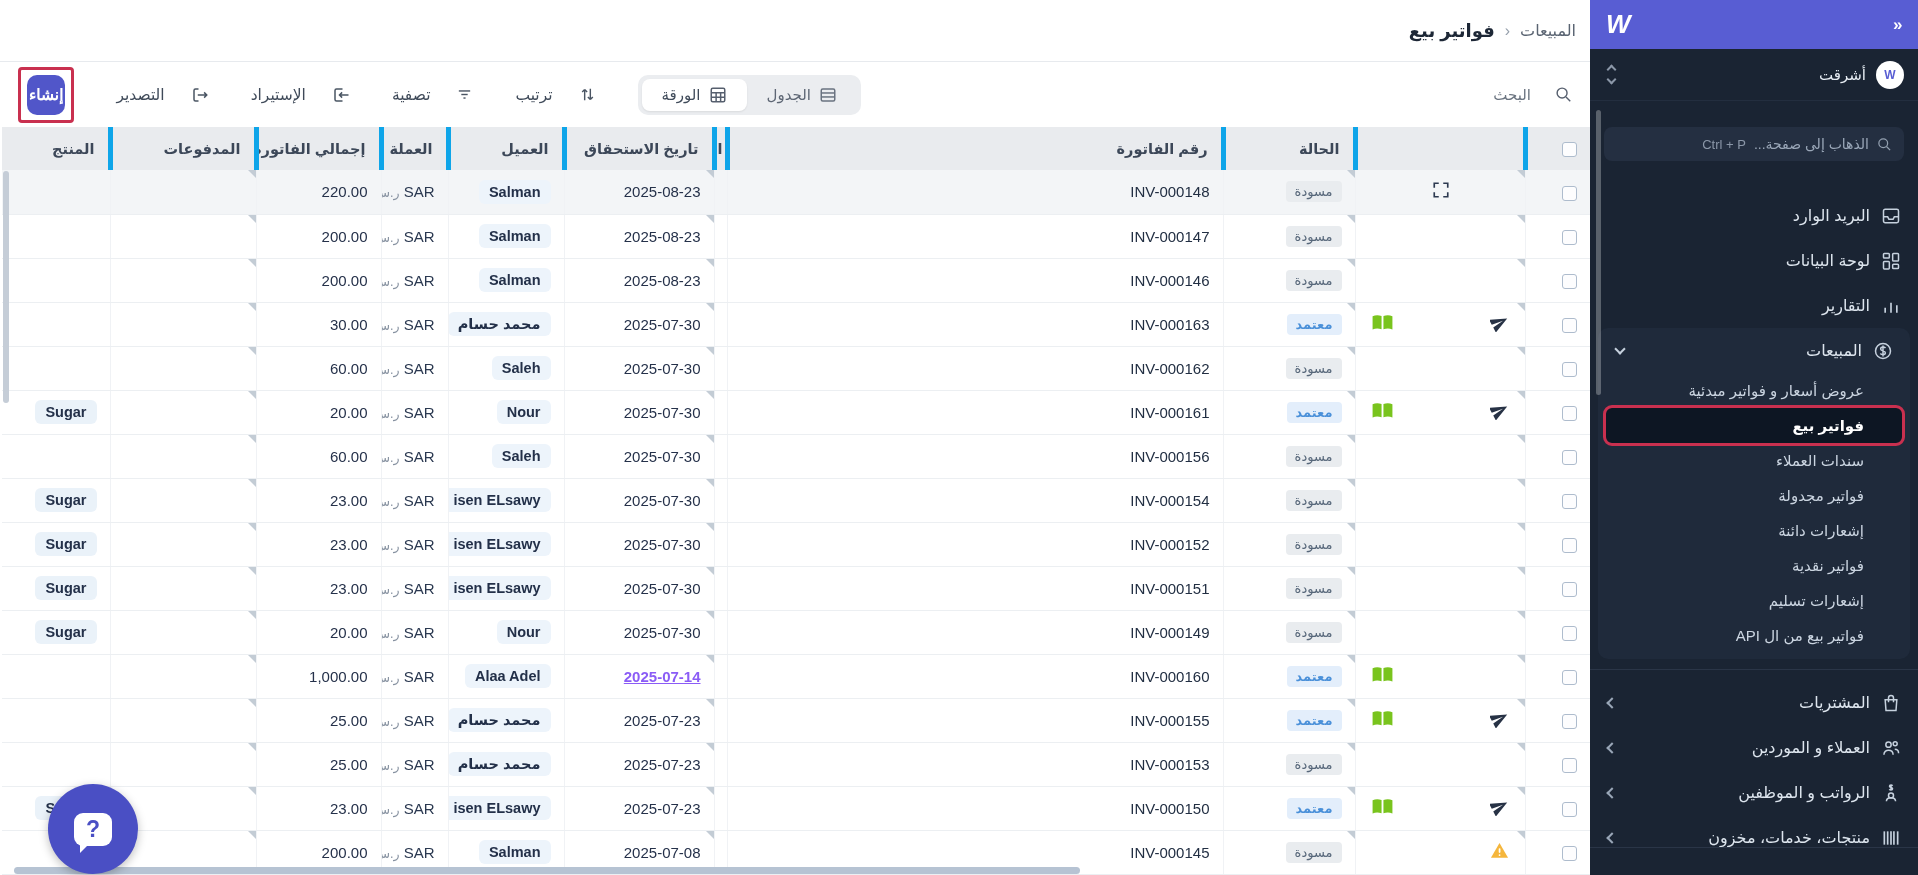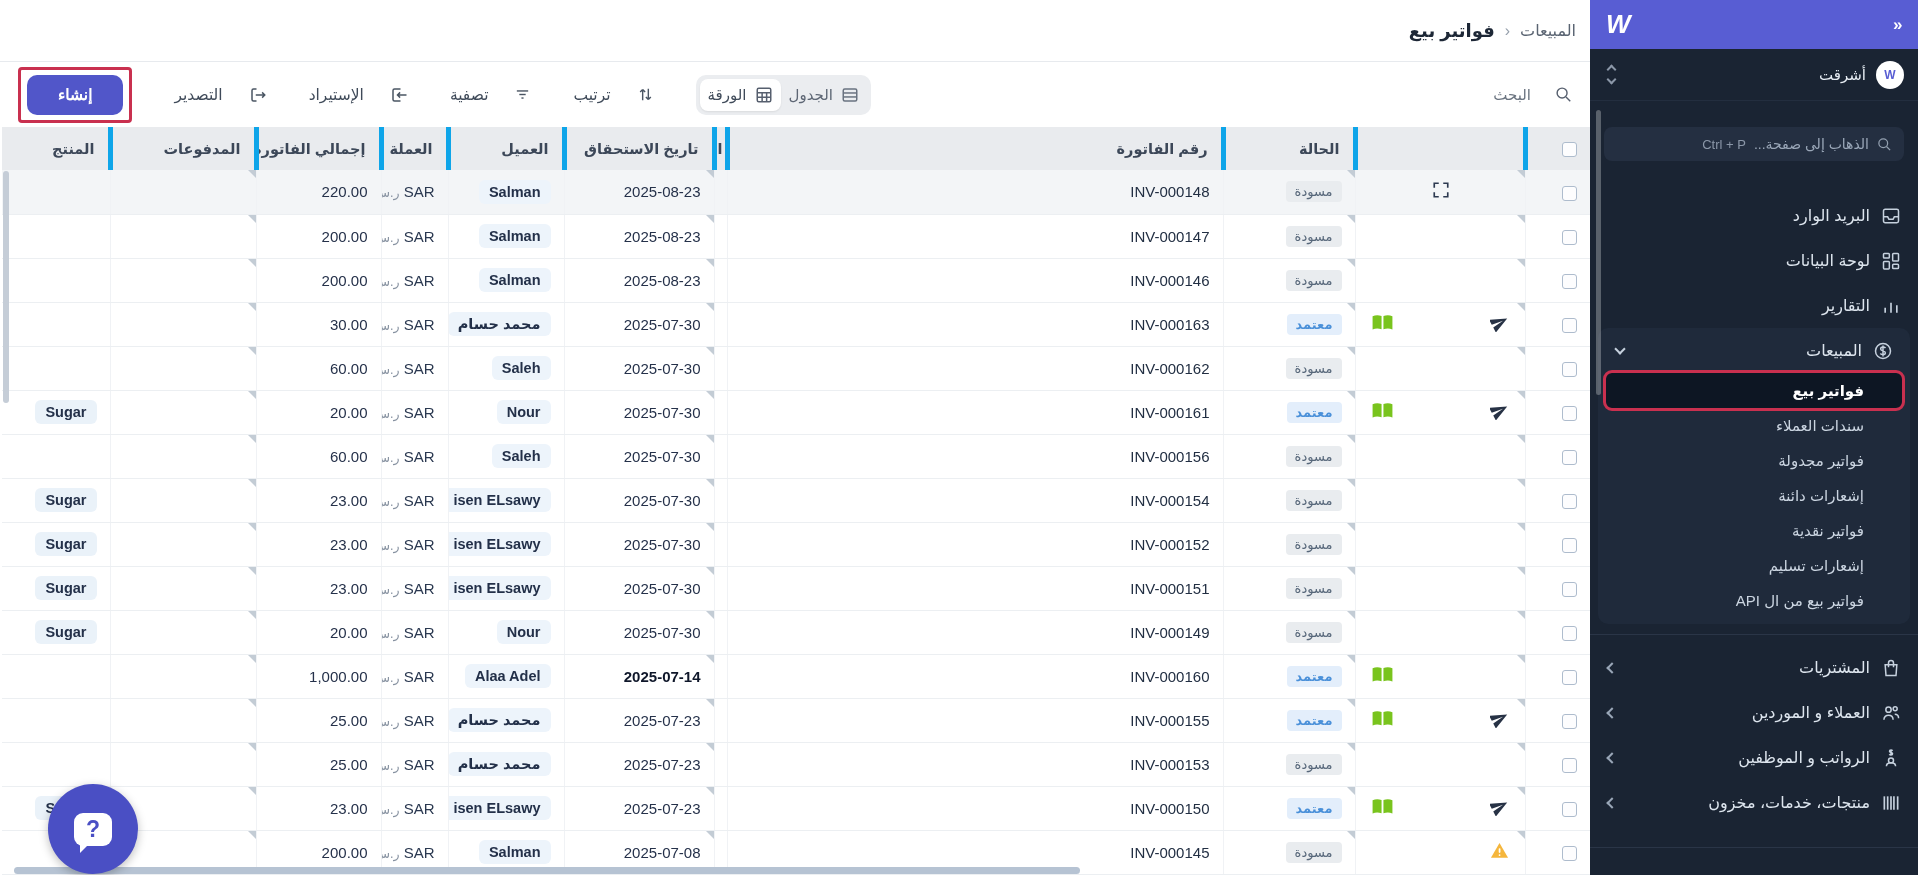--- a/index.html
+++ b/index.html
@@ -38,45 +38,45 @@
 
   
   .main { position:absolute; top:0; right:328px; width:1590px; height:875px; background:#fff; }
   .topbar { height:62px; border-bottom:1px solid #e7eaee; display:flex; align-items:center; padding:0 14px; gap:10px; }
   .bc-parent { color:#5a6472; font-size:16px; cursor:pointer; }
   .bc-sep { color:#97a1ad; font-size:16px; }
   .bc-current { color:#1d2736; font-size:18px; font-weight:bold; }
   .toolbar { height:65px; display:flex; align-items:center; padding:0 18px; gap:42px; }
   .tb-search { display:flex; align-items:center; gap:24px; color:#6b7480; font-size:15px; cursor:pointer; }
   .seg-control { display:flex; background:#ebedf0; border-radius:10px; padding:4px; }
-  .seg { display:flex; align-items:center; gap:8px; font-size:15px; color:#5d6674; padding:7px 8px; border-radius:8px; cursor:pointer; }
+  .seg { display:flex; align-items:center; gap:8px; font-size:15px; color:#5d6674; padding:7px 20px; border-radius:8px; cursor:pointer; }
   .seg.active { background:#fff; color:#3f4a59; box-shadow:0 1px 2px rgba(0,0,0,.08); }
   .tb-btn { display:flex; align-items:center; gap:26px; font-size:15.5px; color:#3f4a59; cursor:pointer; background:none; border:none; font-family:inherit; }
   .tb-btn svg { stroke:#4a5563; }
   .ann-box { border:3px solid #c9304f; border-radius:4px; padding:5px 6px; }
-  .create-btn { background:#5156c9; color:#fff; font-size:15.5px; font-weight:bold; border:none; border-radius:10px; padding:11px 31px; cursor:pointer; font-family:Liberation Serif, serif; }
+  .create-btn { background:#5156c9; color:#fff; font-size:15.5px; font-weight:bold; border:none; border-radius:10px; padding:11px 2px; cursor:pointer; font-family:Liberation Serif, serif; }
 
   
   table.grid { border-collapse:collapse; table-layout:fixed; width:1588px; direction:rtl; }
   .grid col.c-check{width:65px} .grid col.c-icons{width:170px} .grid col.c-status{width:132px}
   .grid col.c-inv{width:496px} .grid col.c-narrow{width:13px} .grid col.c-due{width:150px}
   .grid col.c-cust{width:116px} .grid col.c-cur{width:67px} .grid col.c-total{width:125px}
   .grid col.c-paid{width:146px} .grid col.c-prod{width:108px}
   .grid th { height:43px; background:#e9ebee; color:#3c4758; font-size:14.5px; font-weight:bold; text-align:right; padding:0 13px; border-left:5px solid #0ea5e9; overflow:hidden; white-space:nowrap; }
   .grid th:last-child { border-left:none; }
   .grid td { height:44px; border-bottom:1px solid #eceff2; border-left:1px solid #f0f2f5; font-size:15px; color:#25314a; text-align:right; padding:0 13px; overflow:hidden; white-space:nowrap; position:relative; }
   .grid td:last-child { border-left:none; }
   tr.hover-row td { background:#f3f5f7; }
   td.tri::before { content:""; position:absolute; top:0; right:0; border-left:8px solid transparent; border-top:8px solid #c3ccd5; }
   .cb { width:15px; height:15px; border:1.5px solid #aebccd; border-radius:3px; background:#fdfdfe; display:inline-block; vertical-align:middle; cursor:pointer; }
   .badge { display:inline-block; font-size:13px; border-radius:4px; padding:3px 9px; }
   .badge.draft { background:#e9ecef; color:#57677a; }
   .badge.approved { background:#e3eefb; color:#4a90d9; font-weight:bold; }
   .inv-num { font-weight:500; color:#222f43; }
-  .due.overdue { color:#0f172a; font-weight:bold; }
+  .due.overdue { color:#8b5cf6; font-weight:bold;text-decoration:underline; }
   .pill { display:inline-block; background:#edf4fb; border-radius:6px; padding:4px 10px; font-weight:bold; color:#233049; font-size:14.5px; }
   .cur-code { color:#2a3850; font-size:15px; }
   .cur-sym { color:#8792a1; font-size:12.5px; }
   .slots { display:flex; direction:ltr; align-items:center; justify-content:space-between; padding:0 0 0 2px; height:100%; }
   .slot { width:24px; height:24px; display:flex; align-items:center; justify-content:center; }
 
   
   .vscroll { position:absolute; top:171px; left:3px; width:6px; height:232px; border-radius:3px; background:#c5cdd7; z-index:4; }
   .hscroll { position:absolute; bottom:1px; left:14px; width:1066px; height:7px; border-radius:4px; background:#b6c3d3; z-index:4; }
   .help-fab { position:absolute; left:48px; top:784px; width:90px; height:90px; border-radius:50%; background:#4a4fc4; z-index:6; display:flex; align-items:center; justify-content:center; box-shadow:0 3px 10px rgba(0,0,0,.25); cursor:pointer; }
@@ -146,20 +146,21 @@
           <span class="nicon">
             <svg width="20" height="20" viewBox="0 0 24 24" fill="none" stroke-width="1.8">
               <circle cx="12" cy="12" r="9"></circle>
               <path d="M15 8.5 c-.8-1-2-1.3-3-1.3 -1.5 0 -2.8.9 -2.8 2.3 0 3 5.6 1.7 5.6 4.7 0 1.4-1.3 2.3-2.8 2.3 -1.2 0-2.4-.4-3.2-1.4 M12 5.5 v13"></path>
             </svg>
           </span>
           <span class="nlabel">المبيعات</span>
           <span class="grow"></span>
           <span class="chev down"></span>
         </div>
+        <div class="sub-item">عروض أسعار و فواتير مبدئية</div>
         <div class="sub-item active">فواتير بيع</div>
         <div class="sub-item">سندات العملاء</div>
         <div class="sub-item">فواتير مجدولة</div>
         <div class="sub-item">إشعارات دائنة</div>
         <div class="sub-item">فواتير نقدية</div>
         <div class="sub-item">إشعارات تسليم</div>
         <div class="sub-item">فواتير بيع من ال API</div>
       </div>
       <div class="nav-divider"></div>
       <div class="nav-item">

